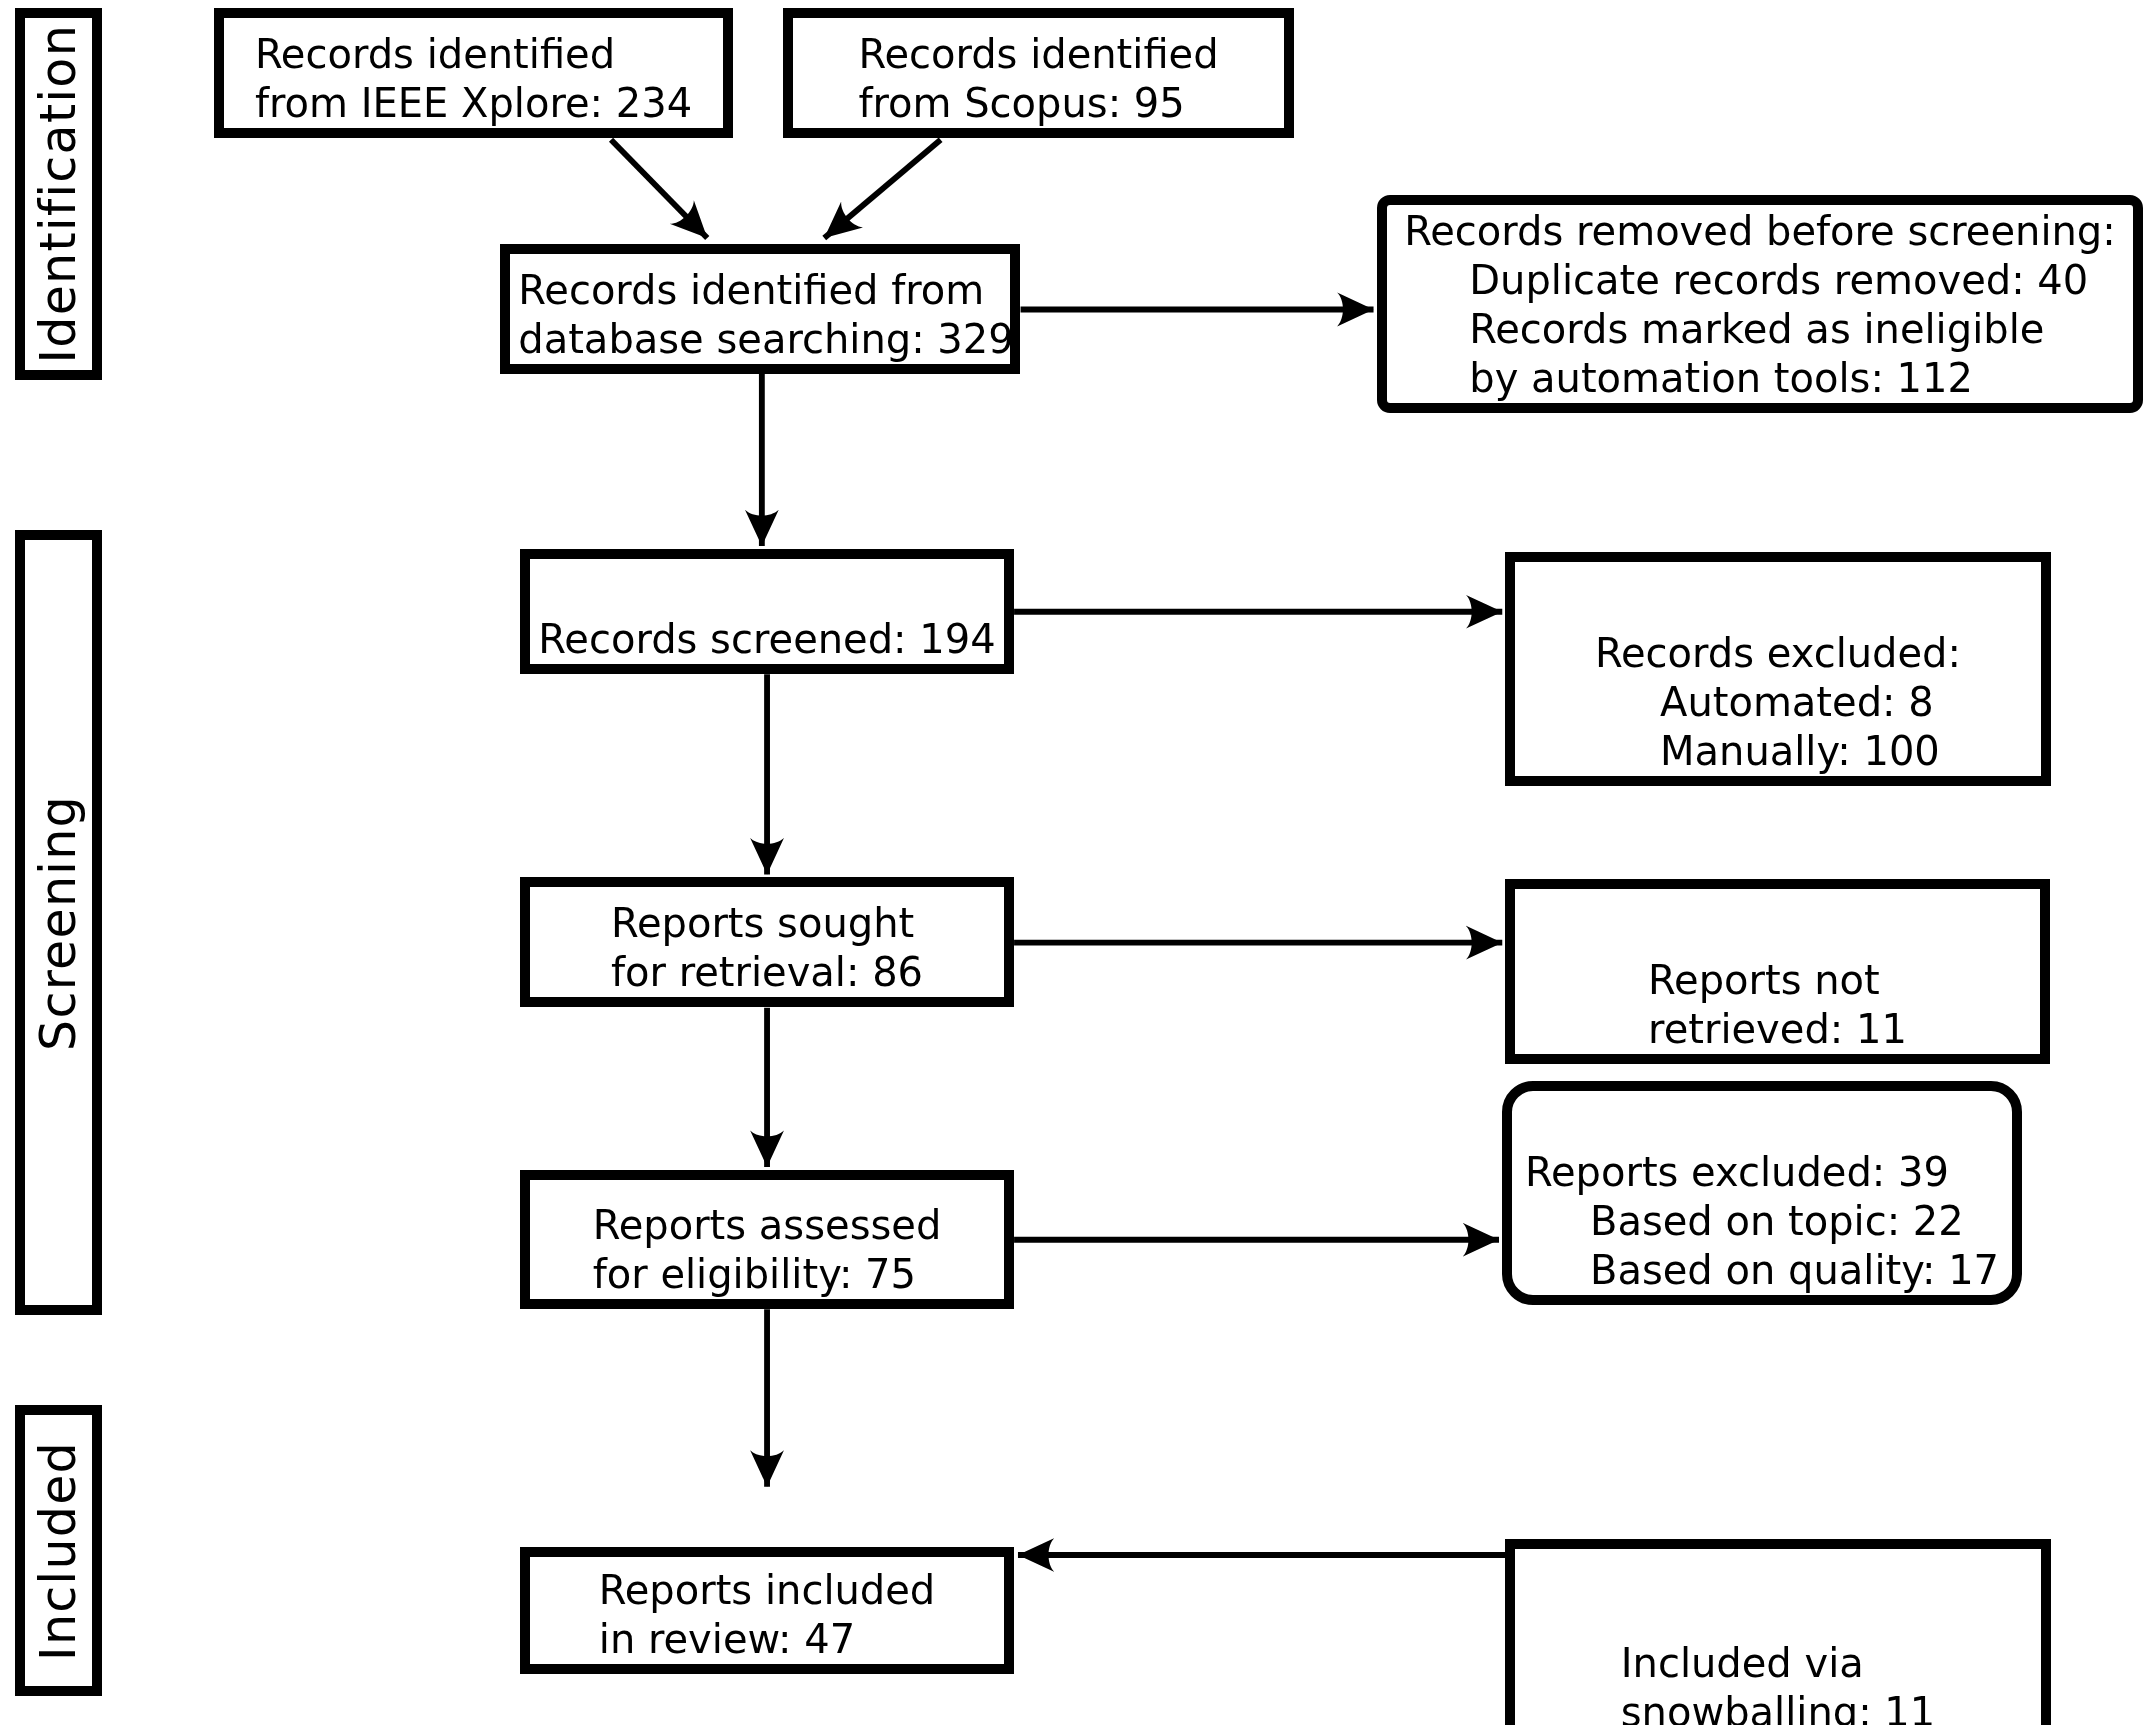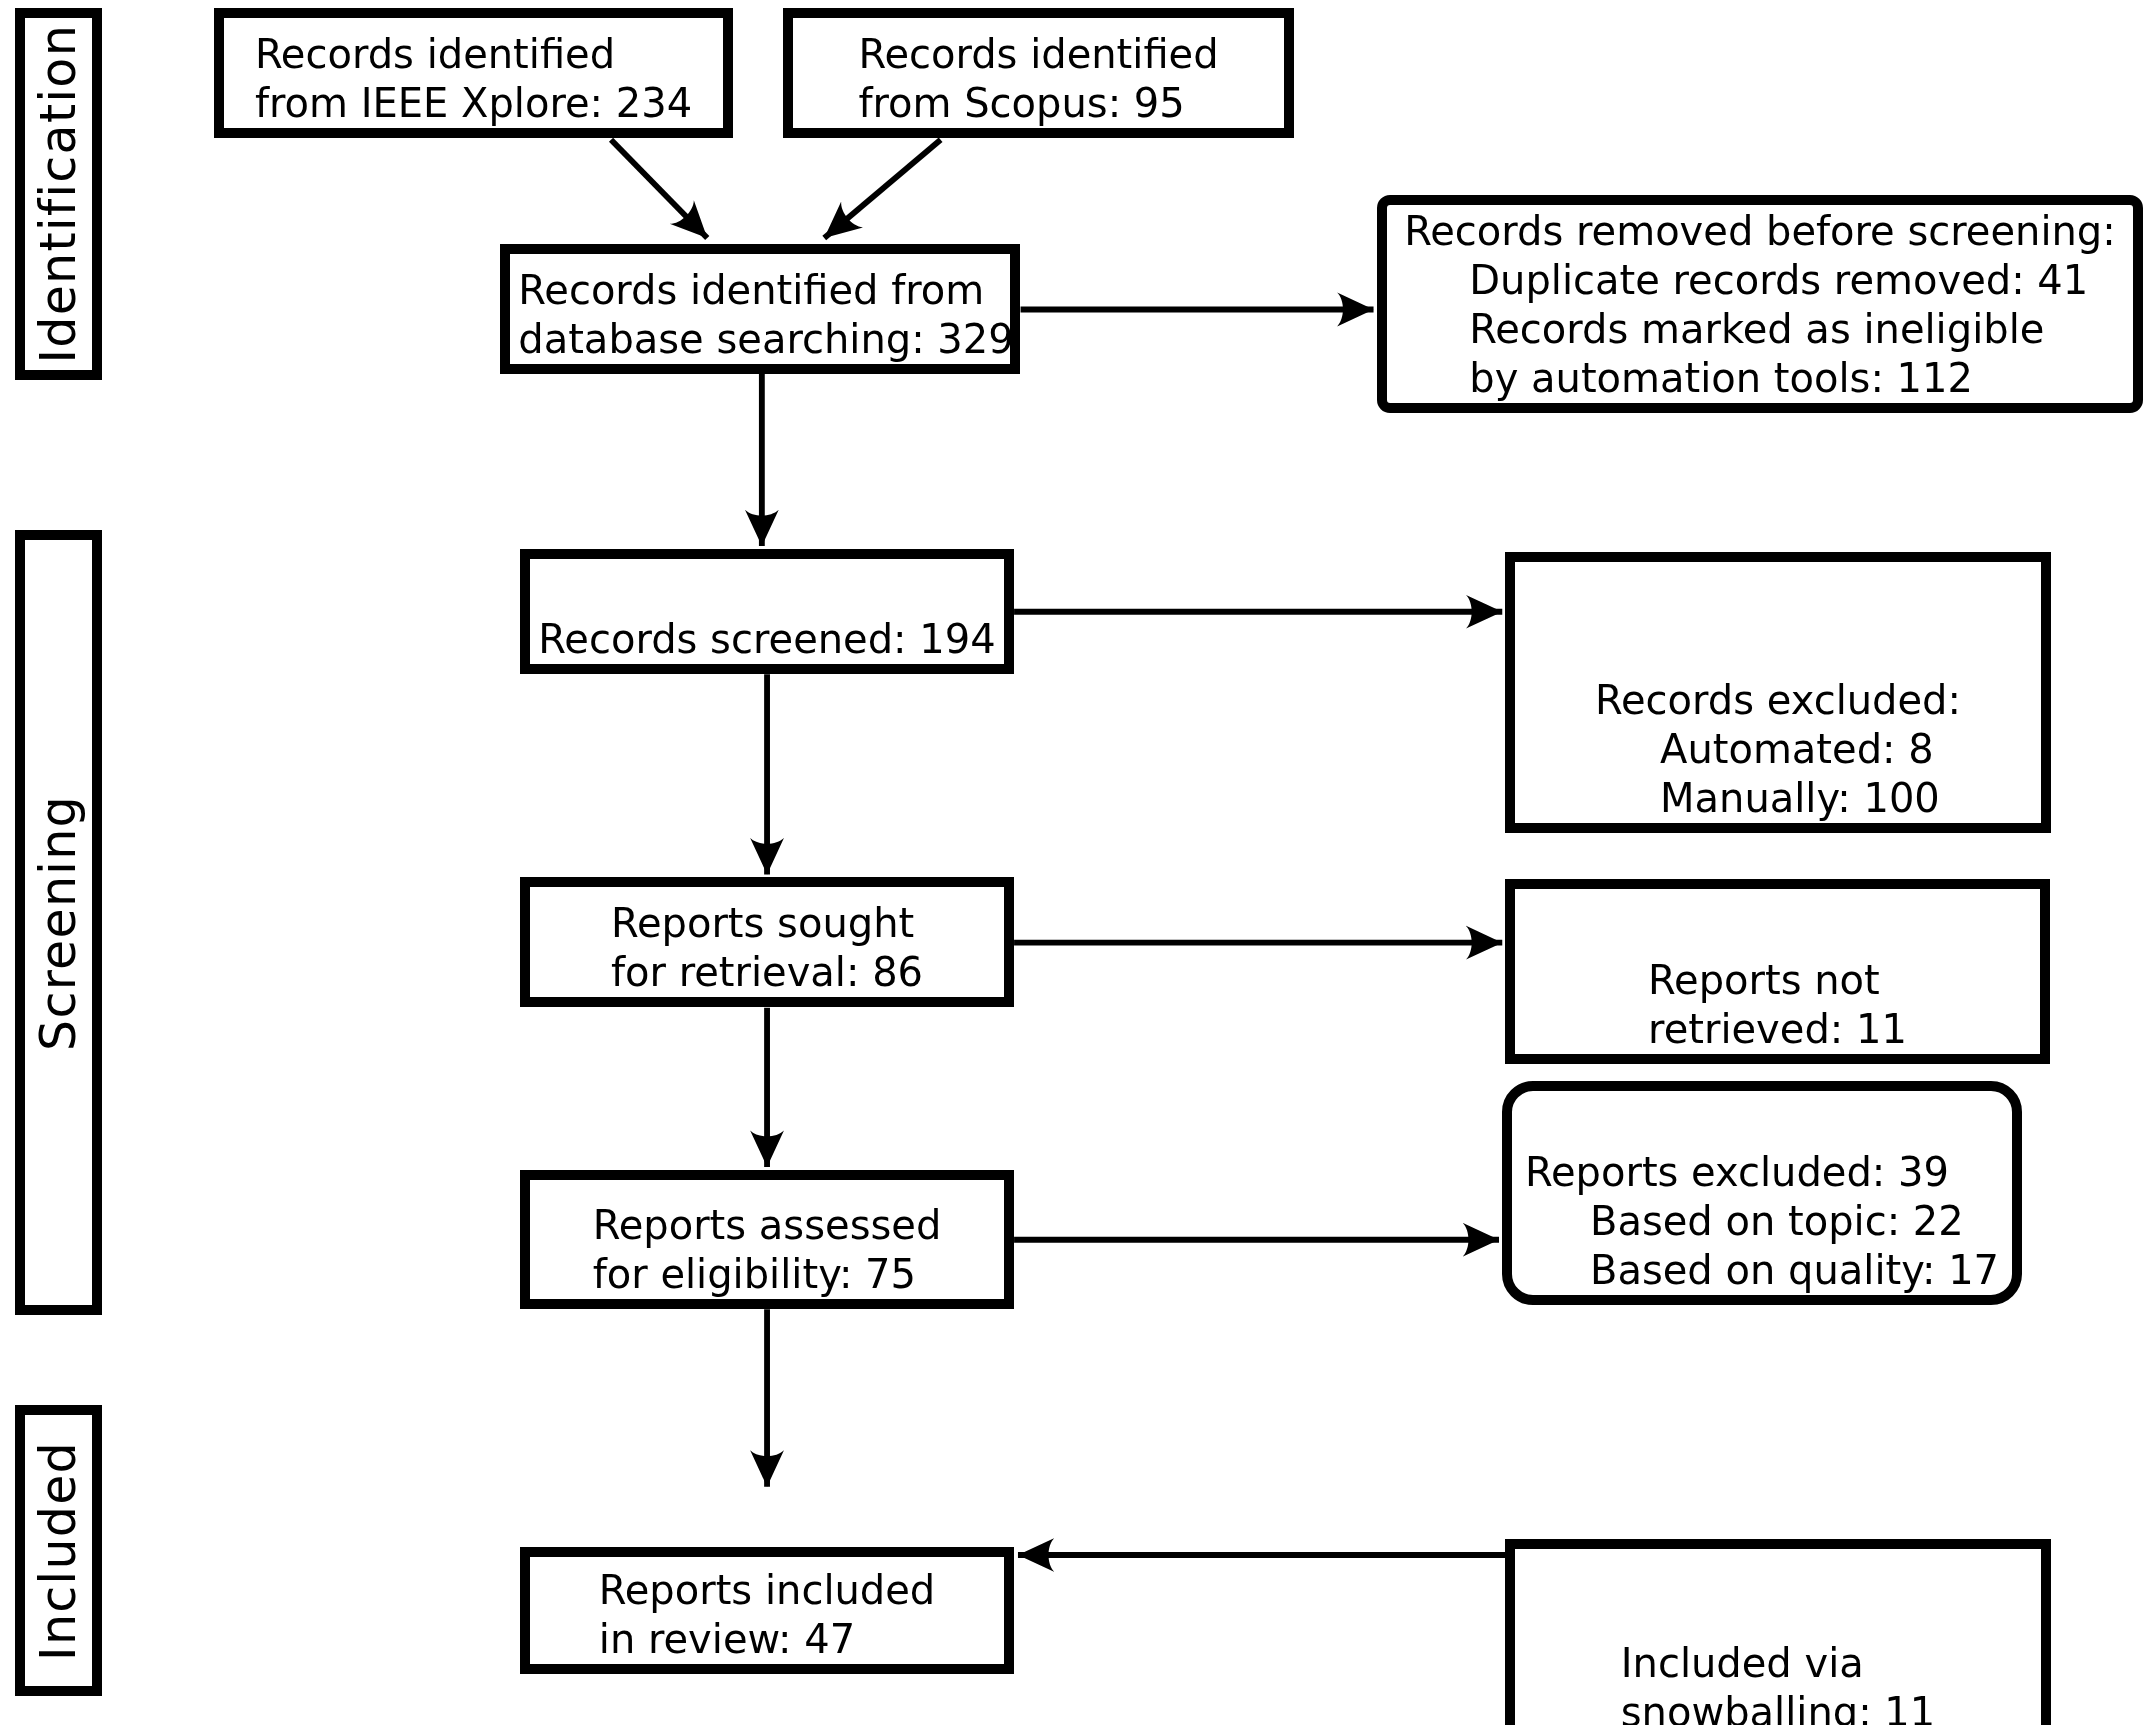--- a/index.html
+++ b/index.html
@@ -69,21 +69,21 @@
   #box-ieee            { left: 214px;  top: 8.4px;   width: 519px;  height: 130px; }
   #box-scopus          { left: 783px; top: 8.4px;   width: 511px;  height: 130px; }
   #box-database        { left: 500px;  top: 244px;  width: 520px;  height: 130px; padding-left: 12px; }
   #box-screened        { left: 520px;  top: 549px;  width: 494px;  height: 125px; }
   #box-sought          { left: 520px;  top: 877px; width: 494px;  height: 130px; }
   #box-assessed        { left: 520px;  top: 1170px; width: 494px;  height: 139px; }
   #box-included-review { left: 520px;  top: 1547px; width: 494px;  height: 127px; }
 
   
   #box-removed          { left: 1377px; top: 195px;  width: 766px; height: 218px; border-radius: 13px; }
-  #box-excluded         { left: 1505px; top: 552px;  width: 546px;  height: 281px; }
+  #box-excluded         { left: 1505px; top: 552px;  width: 546px;  height: 234px; }
   #box-not-retrieved    { left: 1505px; top: 879px; width: 545px;  height: 185px; }
   #box-reports-excluded { left: 1502px; top: 1081px; width: 520px;  height: 224px; border-radius: 31px; }
   #box-snowballing      { left: 1505px; top: 1499px; width: 546px;  height: 208px; margin-top: 40px; }
 </style>
 </head>
 <body>
 
 <div id="canvas">
 
   <svg id="arrow-layer" viewBox="0 0 3309 2655" xmlns="http://www.w3.org/2000/svg">
@@ -131,21 +131,21 @@
   </div>
   <div class="box" id="box-database">
     <div class="textblock">
       <span class="line">Records identified from</span>
       <span class="line">database searching: 329</span>
     </div>
   </div>
   <div class="box" id="box-removed">
     <div class="textblock">
       <span class="line">Records removed before screening:</span>
-      <span class="line ind">Duplicate records removed: 41</span>
+      <span class="line ind">Duplicate records removed: 40</span>
       <span class="line ind">Records marked as ineligible</span>
       <span class="line ind">by automation tools: 112</span>
     </div>
   </div>
 
   <div class="box" id="box-screened">
     <div class="textblock">
       <span class="line">Records screened: 194</span>
     </div>
   </div>

